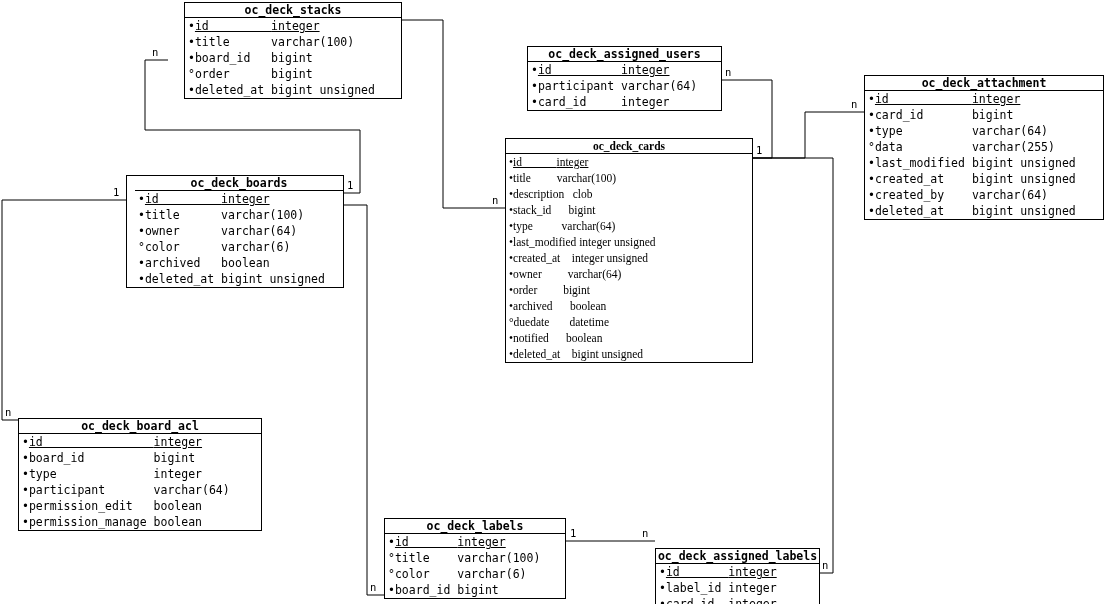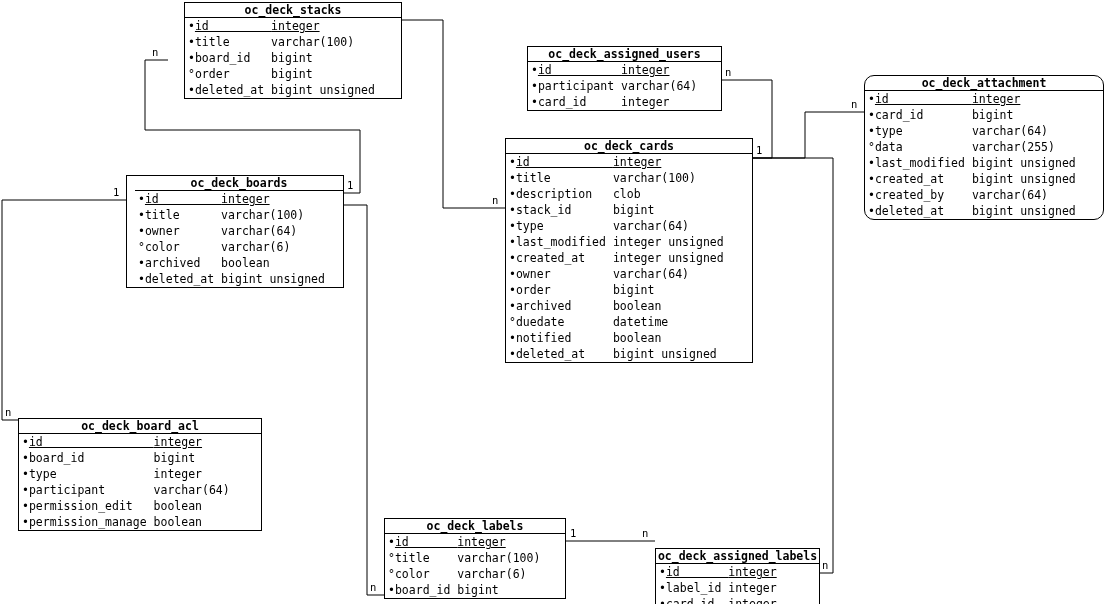--- a/index.html
+++ b/index.html
@@ -76,21 +76,21 @@
       </div>
   </div>
     <div class="table" style="left: 527px; top: 30px; width: 195px; margin-top: 16px;">
     <div class="table-header">oc_deck_assigned_users</div>
     <div class="table-rows">
         <div class="row pk"><span class="cell-marker">•</span><span class="cell-name">id          </span><span class="cell-type">integer</span></div>
         <div class="row"><span class="cell-marker">•</span><span class="cell-name">participant </span><span class="cell-type">varchar(64)</span></div>
         <div class="row"><span class="cell-marker">•</span><span class="cell-name">card_id     </span><span class="cell-type">integer</span></div>
       </div>
   </div>
-    <div class="table" style="left: 864px; top: 75px; width: 240px; border-radius: 10px;">
+    <div class="table" style="left: 864px; top: 75px; width: 240px;">
     <div class="table-header">oc_deck_attachment</div>
     <div class="table-rows">
         <div class="row pk"><span class="cell-marker">•</span><span class="cell-name">id            </span><span class="cell-type">integer</span></div>
         <div class="row"><span class="cell-marker">•</span><span class="cell-name">card_id       </span><span class="cell-type">bigint</span></div>
         <div class="row"><span class="cell-marker">•</span><span class="cell-name">type          </span><span class="cell-type">varchar(64)</span></div>
         <div class="row"><span class="cell-marker">°</span><span class="cell-name">data          </span><span class="cell-type">varchar(255)</span></div>
         <div class="row"><span class="cell-marker">•</span><span class="cell-name">last_modified </span><span class="cell-type">bigint unsigned</span></div>
         <div class="row"><span class="cell-marker">•</span><span class="cell-name">created_at    </span><span class="cell-type">bigint unsigned</span></div>
         <div class="row"><span class="cell-marker">•</span><span class="cell-name">created_by    </span><span class="cell-type">varchar(64)</span></div>
         <div class="row"><span class="cell-marker">•</span><span class="cell-name">deleted_at    </span><span class="cell-type">bigint unsigned</span></div>
@@ -100,21 +100,21 @@
     <div class="table-header">oc_deck_boards</div>
     <div class="table-rows">
         <div class="row pk"><span class="cell-marker">•</span><span class="cell-name">id         </span><span class="cell-type">integer</span></div>
         <div class="row"><span class="cell-marker">•</span><span class="cell-name">title      </span><span class="cell-type">varchar(100)</span></div>
         <div class="row"><span class="cell-marker">•</span><span class="cell-name">owner      </span><span class="cell-type">varchar(64)</span></div>
         <div class="row"><span class="cell-marker">°</span><span class="cell-name">color      </span><span class="cell-type">varchar(6)</span></div>
         <div class="row"><span class="cell-marker">•</span><span class="cell-name">archived   </span><span class="cell-type">boolean</span></div>
         <div class="row"><span class="cell-marker">•</span><span class="cell-name">deleted_at </span><span class="cell-type">bigint unsigned</span></div>
       </div>
   </div>
-    <div class="table" style="left: 505px; top: 138px; width: 248px;">
+    <div class="table" style="left: 505px; top: 138px; width: 248px; font-family: Liberation Serif, serif;">
     <div class="table-header">oc_deck_cards</div>
     <div class="table-rows">
         <div class="row pk"><span class="cell-marker">•</span><span class="cell-name">id            </span><span class="cell-type">integer</span></div>
         <div class="row"><span class="cell-marker">•</span><span class="cell-name">title         </span><span class="cell-type">varchar(100)</span></div>
         <div class="row"><span class="cell-marker">•</span><span class="cell-name">description   </span><span class="cell-type">clob</span></div>
         <div class="row"><span class="cell-marker">•</span><span class="cell-name">stack_id      </span><span class="cell-type">bigint</span></div>
         <div class="row"><span class="cell-marker">•</span><span class="cell-name">type          </span><span class="cell-type">varchar(64)</span></div>
         <div class="row"><span class="cell-marker">•</span><span class="cell-name">last_modified </span><span class="cell-type">integer unsigned</span></div>
         <div class="row"><span class="cell-marker">•</span><span class="cell-name">created_at    </span><span class="cell-type">integer unsigned</span></div>
         <div class="row"><span class="cell-marker">•</span><span class="cell-name">owner         </span><span class="cell-type">varchar(64)</span></div>

